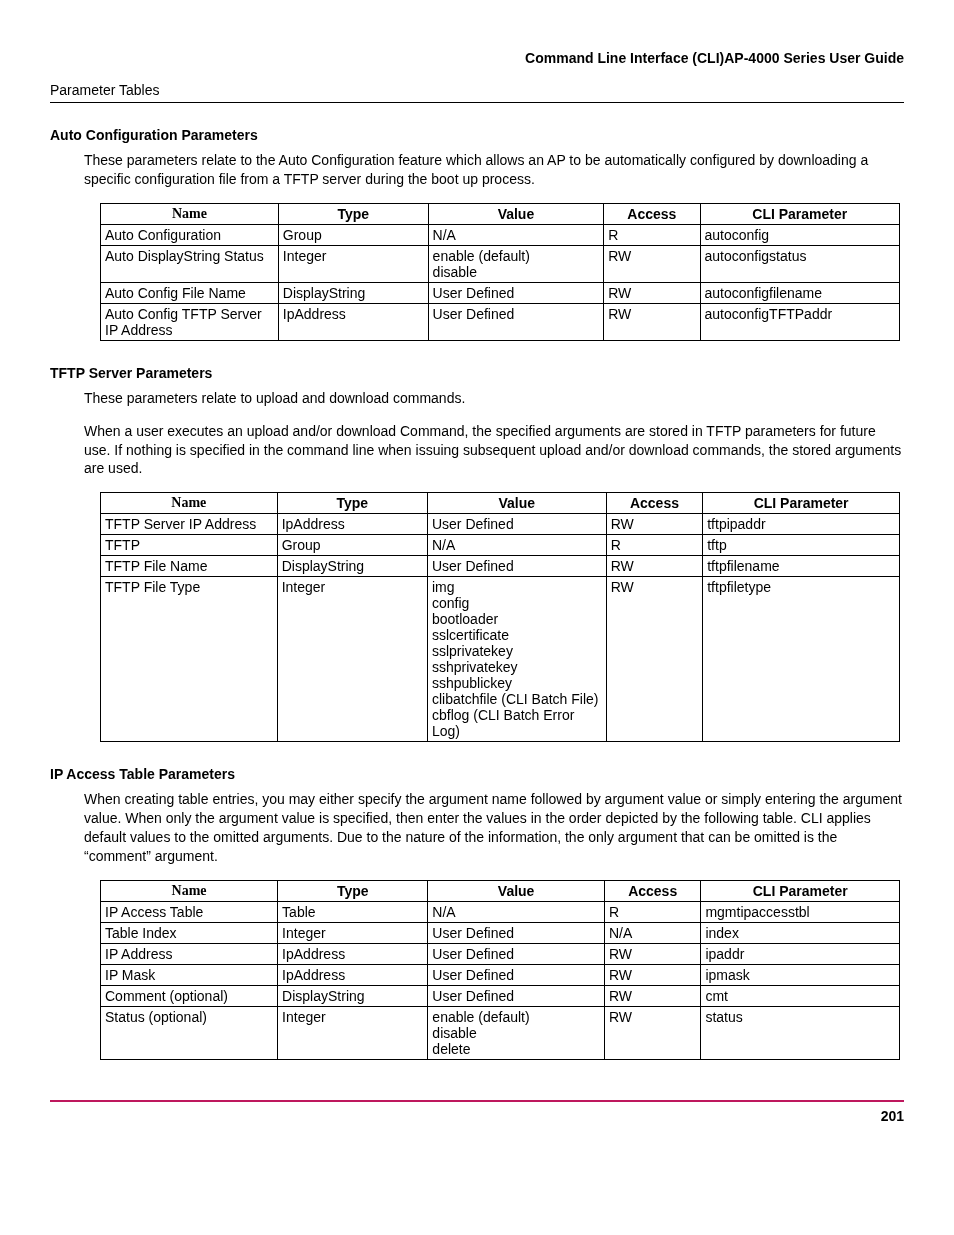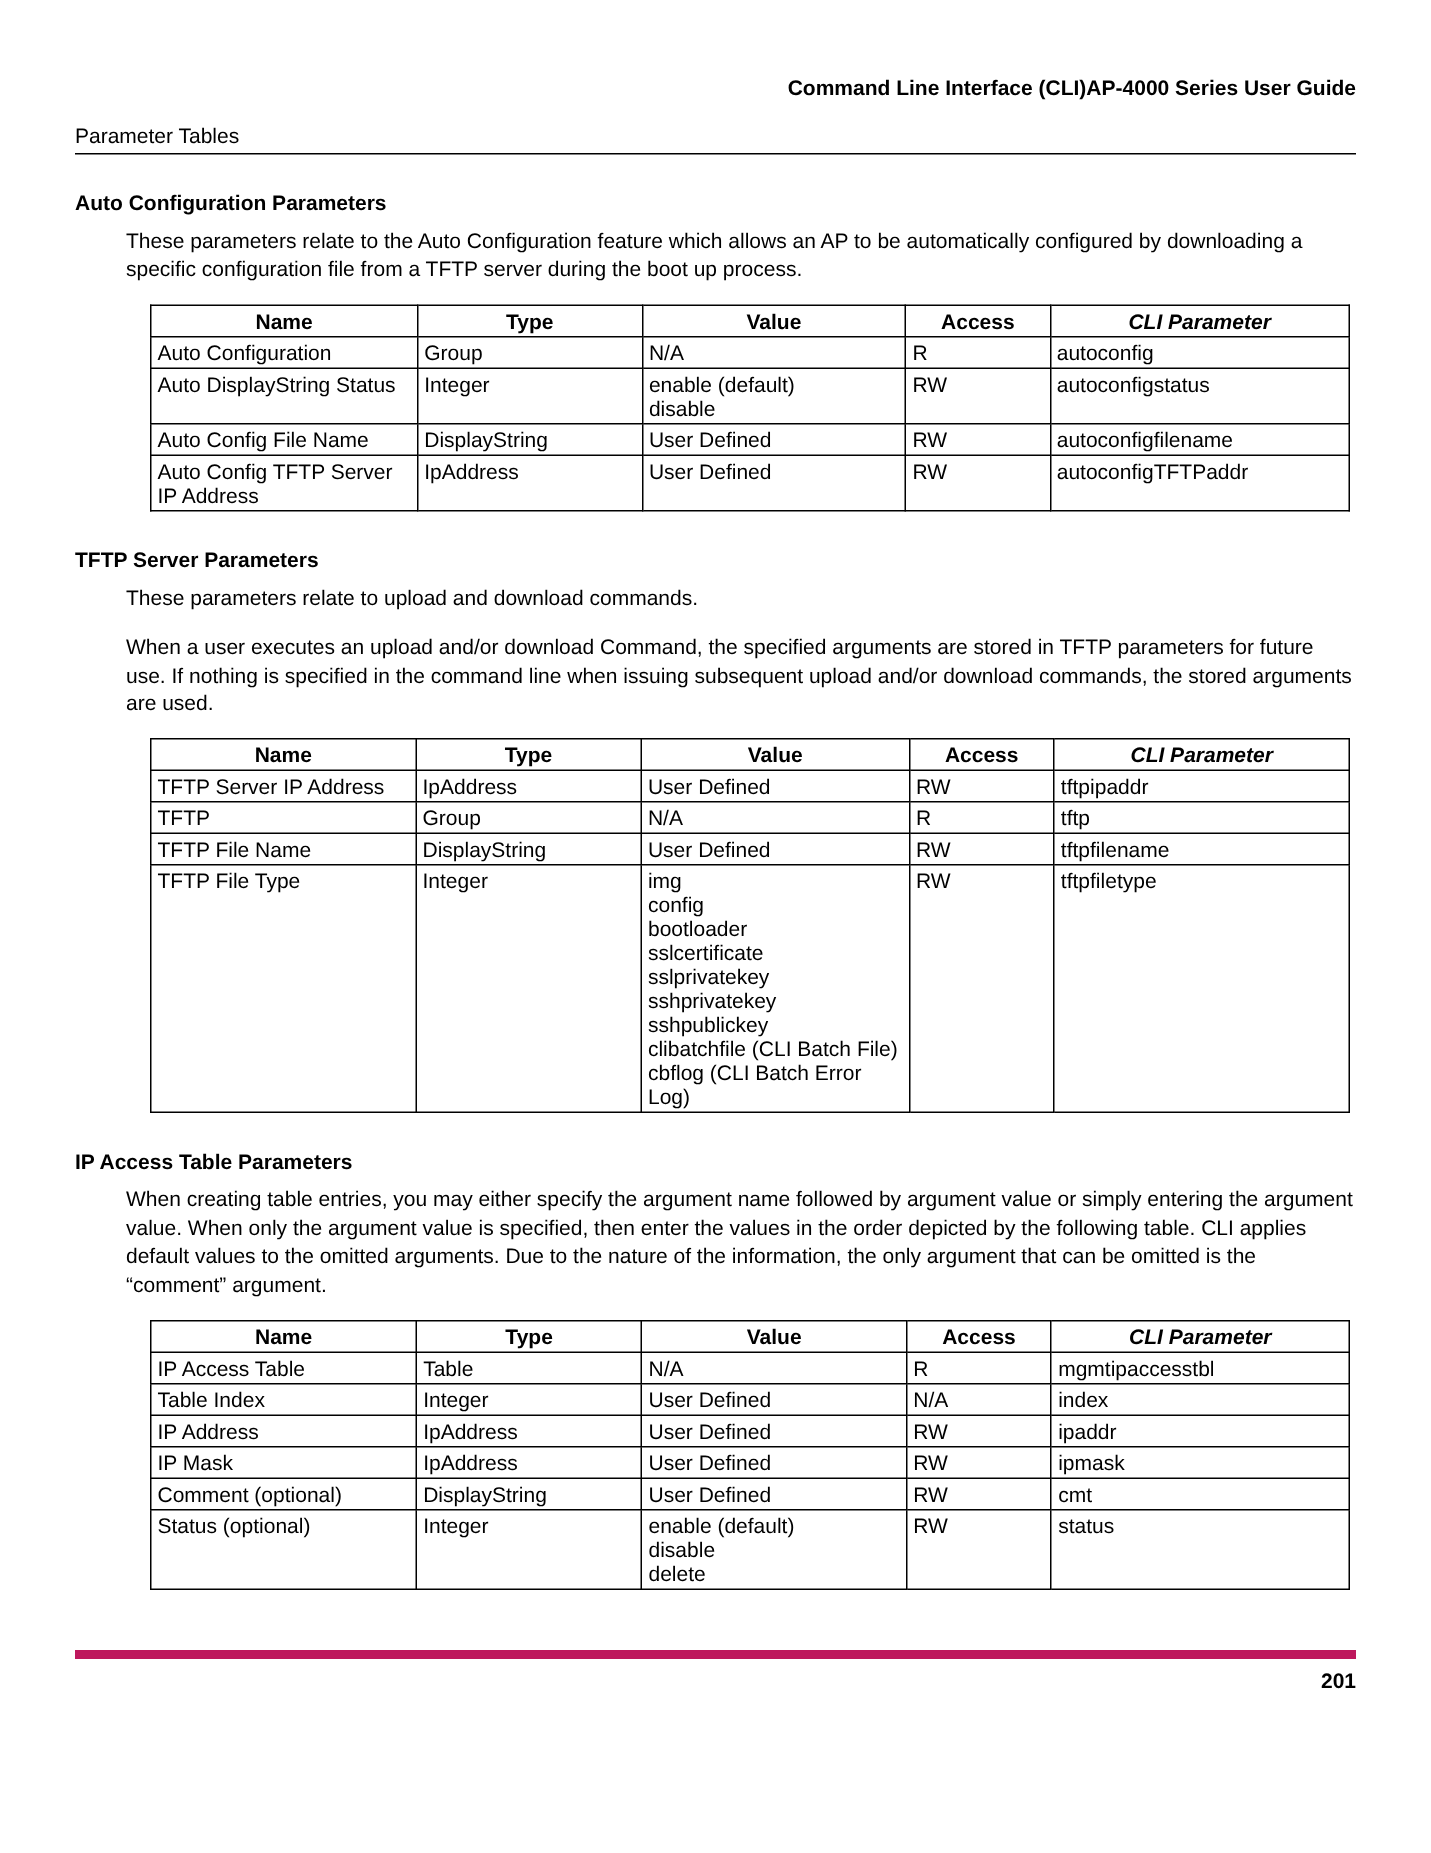--- a/index.html
+++ b/index.html
@@ -48,27 +48,27 @@
   table.param th, table.param td {
     border: 1px solid #000;
     padding: 2px 4px;
     vertical-align: top;
     text-align: left;
   }
   table.param th {
     text-align: center;
     font-weight: bold;
   }
-  .col-name   { width: 175px; }
+  .col-name   { width: 175px; font-family: Liberation Serif, serif; }
   .col-type   { width: 145px; }
   .col-value  { width: 175px; }
   .col-access { width: 90px;  }
-  .col-cli    { width: 195px; font-style: italic; }
+  .col-cli    { width: 195px; }
   .page-footer {
-    border-top: 6px solid #be185d;
+    border-top: 2px solid #be185d;
     margin-top: 40px;
     padding-top: 6px;
     text-align: right;
     font-weight: bold;
     font-size: 14px;
   }
   .multiline { white-space: pre-line; }
 </style>
 </head>
 <body>

